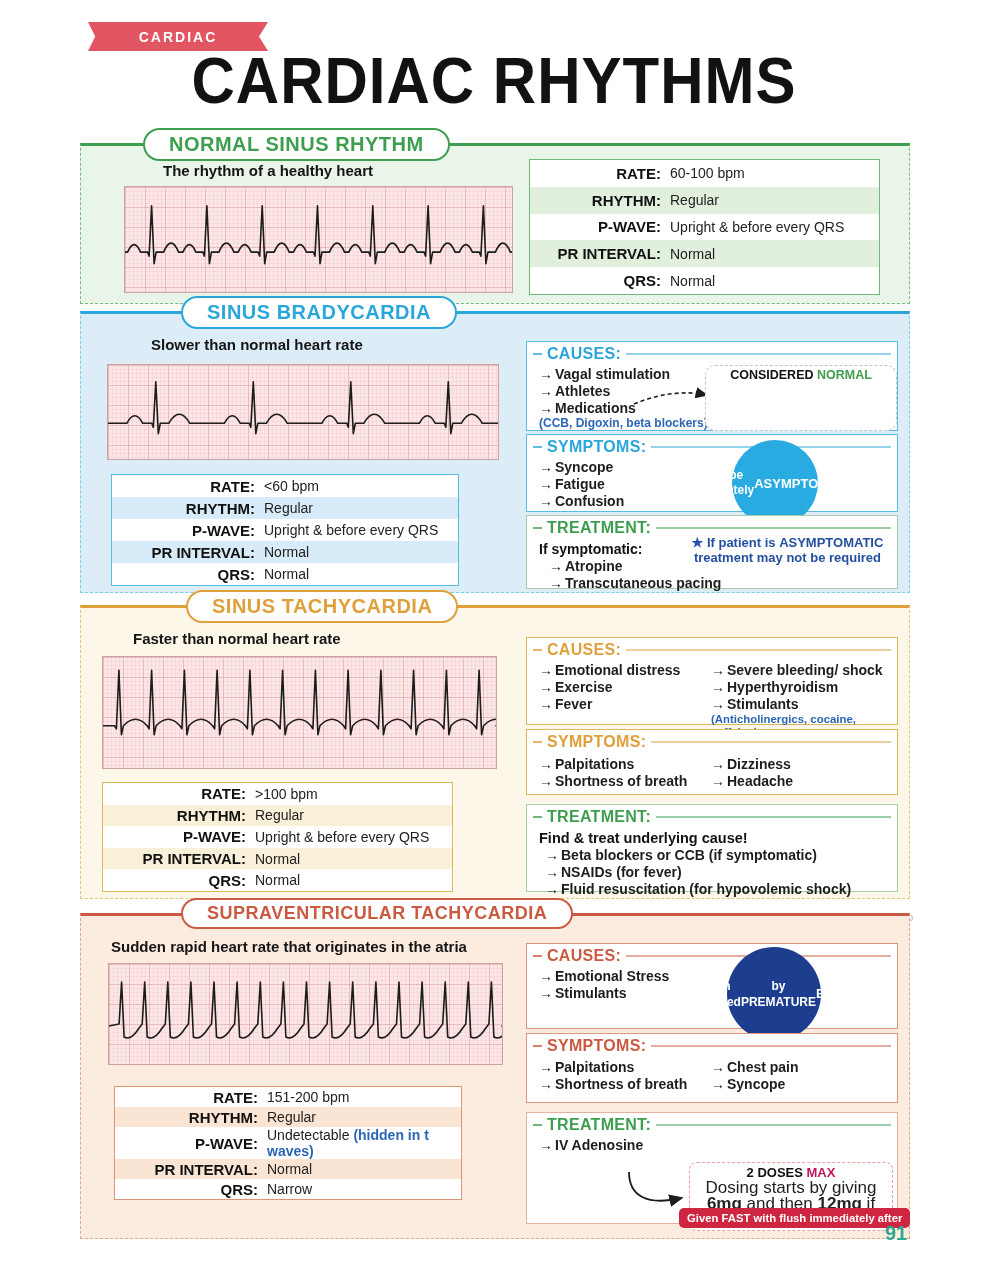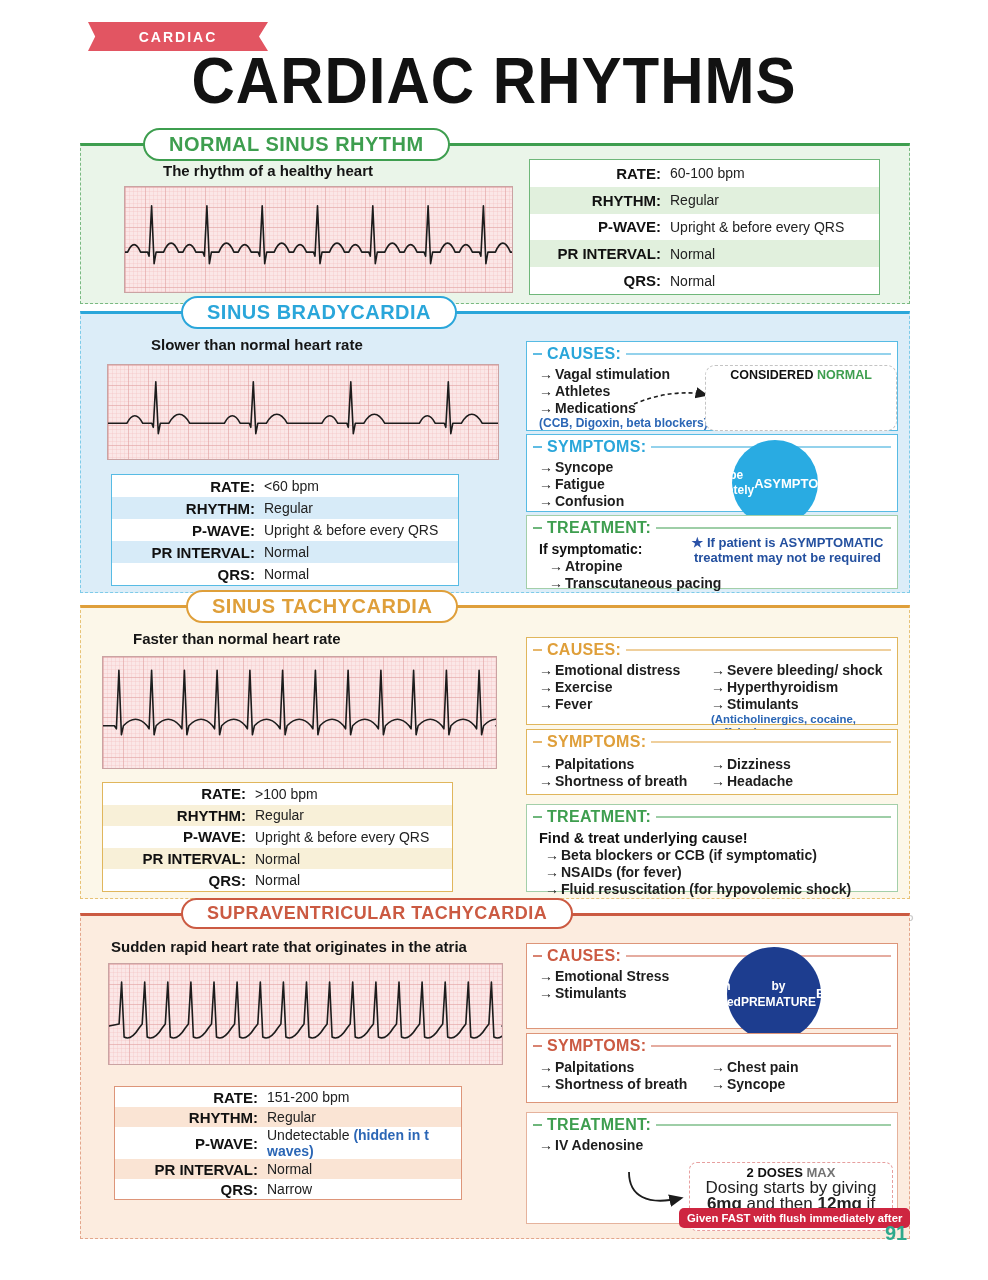--- a/index.html
+++ b/index.html
@@ -80,21 +80,21 @@
 
   .intro{font-size:14px;font-weight:800;color:#111;line-height:18px;}
   .starnote{position:absolute;font-size:13px;font-weight:700;color:#24509f;line-height:15px;text-align:center;}
   .starnote .star{color:#2a52a8;}
 
   .dosebox{
     position:absolute;background:#fff;border:1.5px dashed #e79f9f;border-radius:8px;
     text-align:center;padding:2px 6px;
   }
   .dose-title{font-size:13px;font-weight:800;color:#111;}
-  .dose-title .red{color:#737373;}
+  .dose-title .red{color:#be185d;}
   .dose-body{font-size:17px;font-weight:500;line-height:16px;color:#222;}
   .dose-body b{font-weight:800;}
   .redpill{
     position:absolute;background:#ce2540;color:#fff;border-radius:5px;text-align:center;
     font-size:11.3px;font-weight:700;padding:4px 8px;white-space:nowrap;
   }
   .arrow-svg{position:absolute;overflow:visible;}
 </style>
 </head>
 <body>

